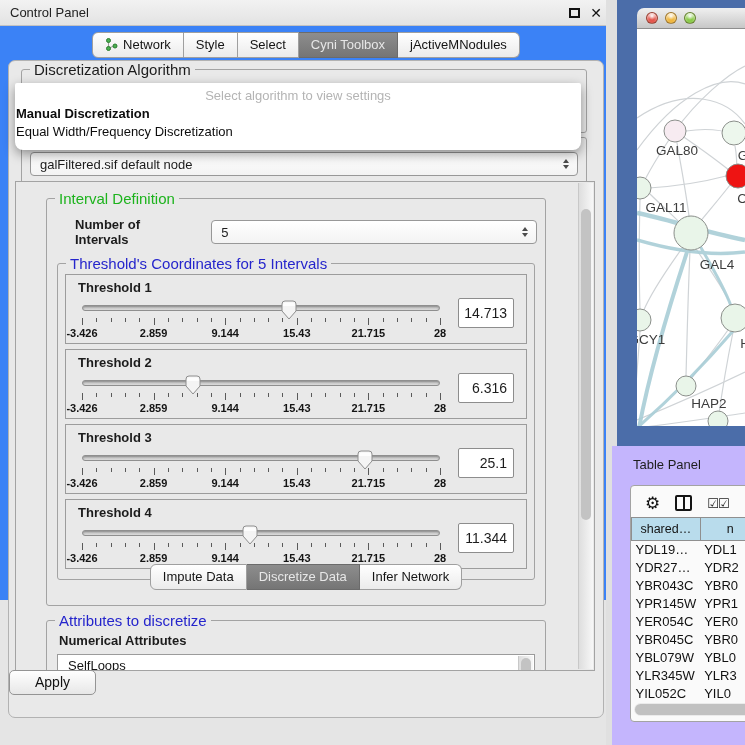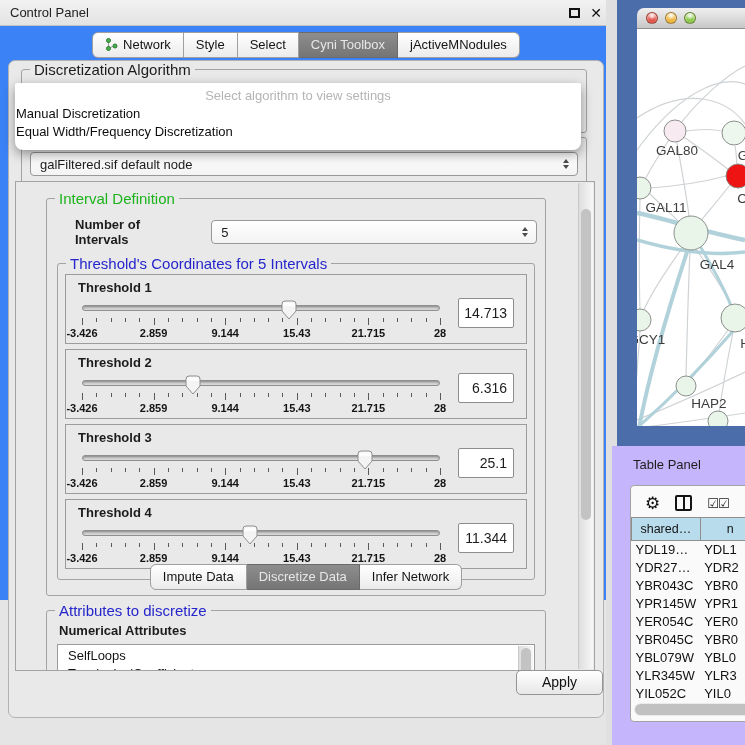--- a/index.html
+++ b/index.html
@@ -40,38 +40,38 @@
   .spin .up { border-bottom:4.5px solid #4c4c4c; }
   .spin .dn { border-top:4.5px solid #4c4c4c; }
 
   .algo-group { position:absolute; left:12px; top:8px; right:16px; height:64px; }
   .algo-combo { margin:20px 8px 0; }
 
   .algo-popup { position:absolute; left:6px; top:22px; width:566px; height:67px; background:#ffffff;
     border-radius:2px 2px 8px 8px; box-shadow:0 4px 12px rgba(0,0,0,.4); z-index:40; overflow:hidden; }
   .popup-hint { text-align:center; color:#b4b4b4; font-size:13px; margin-top:5px; }
   .popup-item { font-size:13px; padding:3px 0 0 1px; color:#0d0d0d; }
-  .popup-item.bold { font-weight:normal; }
+  .popup-item.bold { font-weight:bold; }
 
   .tabledata-group { position:absolute; left:12px; top:76px; right:16px; height:54px; }
   .tabledata-combo { margin:14px 8px 0; }
 
   .scroll-container { position:absolute; left:6px; top:120px; right:8px; bottom:46px;
     border:1px solid #a3a3a3; background:#e9e9e9; overflow:hidden; }
   .vtrack { position:absolute; top:1px; bottom:1px; right:1px; width:15px;
     background:linear-gradient(to right,#dedede,#f7f7f7); border-left:1px solid #c8c8c8; }
   .vthumb { position:absolute; left:2px; width:10px; background:#c3c3c3; border-radius:6px; }
   .main-vthumb { top:26px; height:64%; }
 
   .interval-group { margin:16px 48px 0 30px; padding:6px 8px 10px; }
   .num-row { display:flex; align-items:center; margin:12px 0 16px 20px; }
   .num-label { font-weight:bold; font-size:13px; margin-right:16px; }
   .num-combo { width:330px; }
 
-  .thresh-group { position:relative; margin:4px 2px 5px; padding:10px 5px 5px; }
+  .thresh-group { position:relative; margin:4px 2px 15px; padding:10px 5px 5px; }
   .tbox { border:1px solid #9c9c9c; background:#e9e9e9; margin:0 2px 5px; padding:5px 12px 2px; }
   .tbox-label { font-weight:bold; font-size:13px; }
   .trow { display:flex; align-items:flex-start; }
   .slider { position:relative; flex:1; height:44px; margin-top:2px; }
   .zone { position:relative; margin:0 4px; height:44px; }
   .track { position:absolute; left:0; right:0; top:8px; height:6px; border:1px solid #8f8f8f;
     border-radius:4px; background:linear-gradient(#b9b9b9,#dedede); box-shadow:inset 0 1px 2px rgba(0,0,0,.25); }
   .thumb { position:absolute; top:3px; width:16px; height:20px; }
   .tick { position:absolute; width:1px; background:#5a5a5a; top:21px; }
   .tick.minor { height:4px; }
@@ -81,21 +81,21 @@
   .vbox { width:56px; height:30px; margin-left:14px; margin-top:3px; background:#fff; border:1px solid #8d8d8d;
     border-radius:2px; font-size:14px; display:flex; align-items:center; justify-content:flex-end; padding-right:6px; }
 
   .attr-group { margin:14px 48px 0 30px; padding:8px 10px 10px; }
   .attr-label { font-weight:bold; font-size:13px; margin:4px 0 6px 2px; }
   .attr-list { position:relative; background:#fff; border:1px solid #9b9b9b; height:60px; overflow:hidden;
     padding:2px 0 0 10px; }
   .attr-item { font-size:13px; line-height:18px; color:#141414; }
   .list-vthumb { top:2px; height:46px; }
 
-  .apply-row { position:absolute; left:0; right:0; bottom:22px; display:flex; justify-content:flex-end; }
+  .apply-row { position:absolute; left:0; right:0; bottom:22px; display:flex; justify-content:flex-start; }
   .btn { background:linear-gradient(#ffffff,#e7e7e7); border:1px solid #949494; border-radius:5px;
     padding:3px 25px 4px; font-size:14px; color:#111; }
 
   .bottom-tabs { position:absolute; left:0; bottom:10px; width:612px; display:flex; justify-content:center; }
 
   
   .right-bg { position:absolute; left:606px; top:0; width:139px; height:745px; background:#e0e0e0; }
   .net-window { position:absolute; left:617px; top:0; width:128px; height:446px; background:#4b6da9; }
   .net-titlebar { position:absolute; left:20px; top:8px; right:0; height:21px;
     background:linear-gradient(#f0f0f0,#c7c7c7); border-radius:7px 0 0 0; border-bottom:1px solid #8e8e8e;

